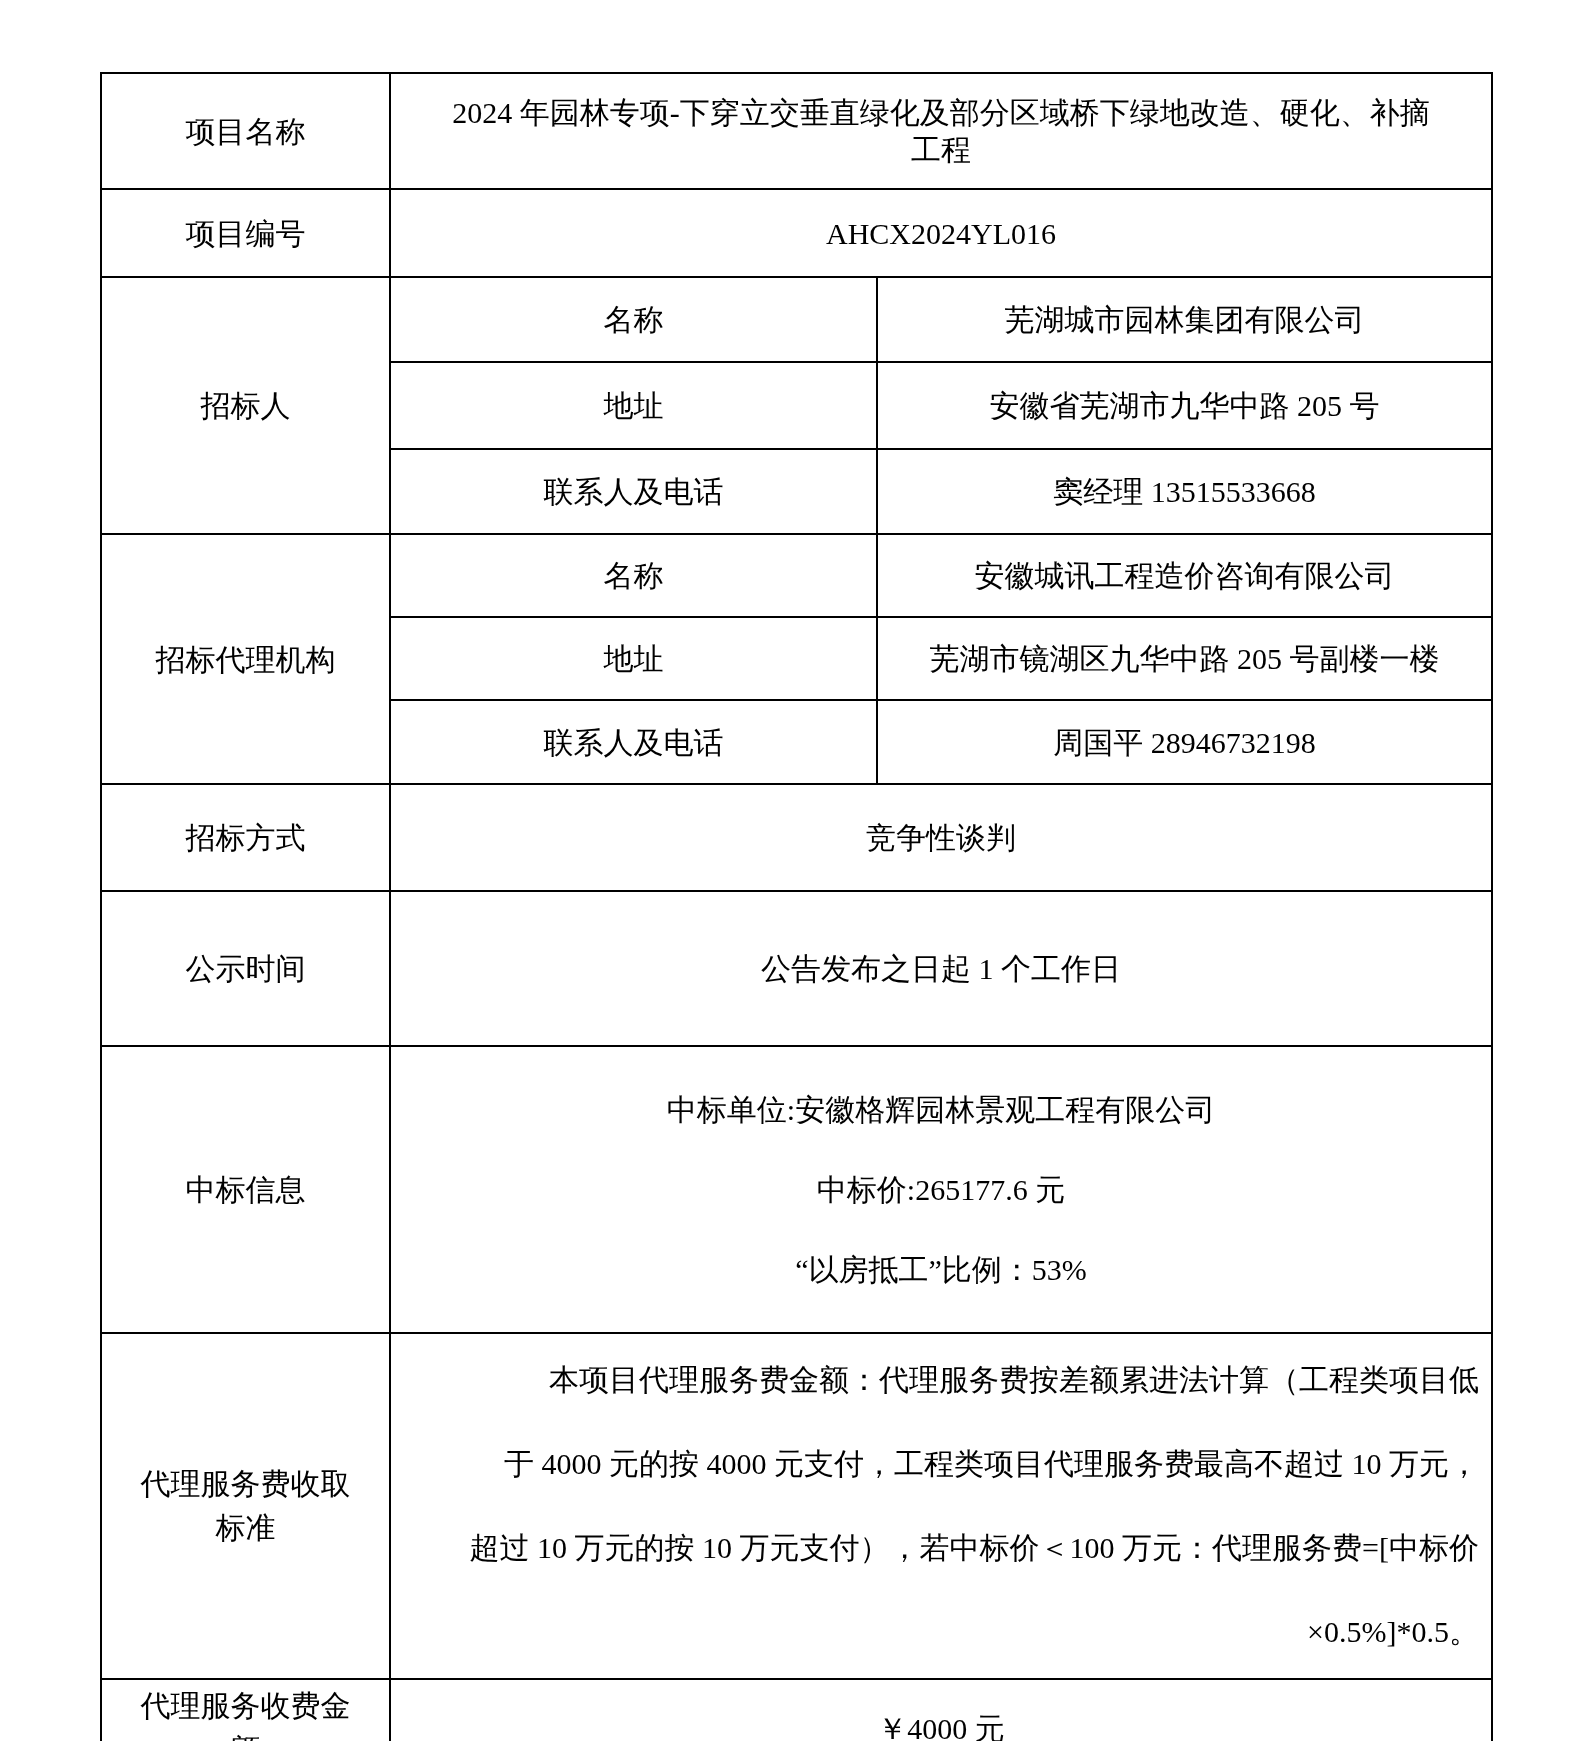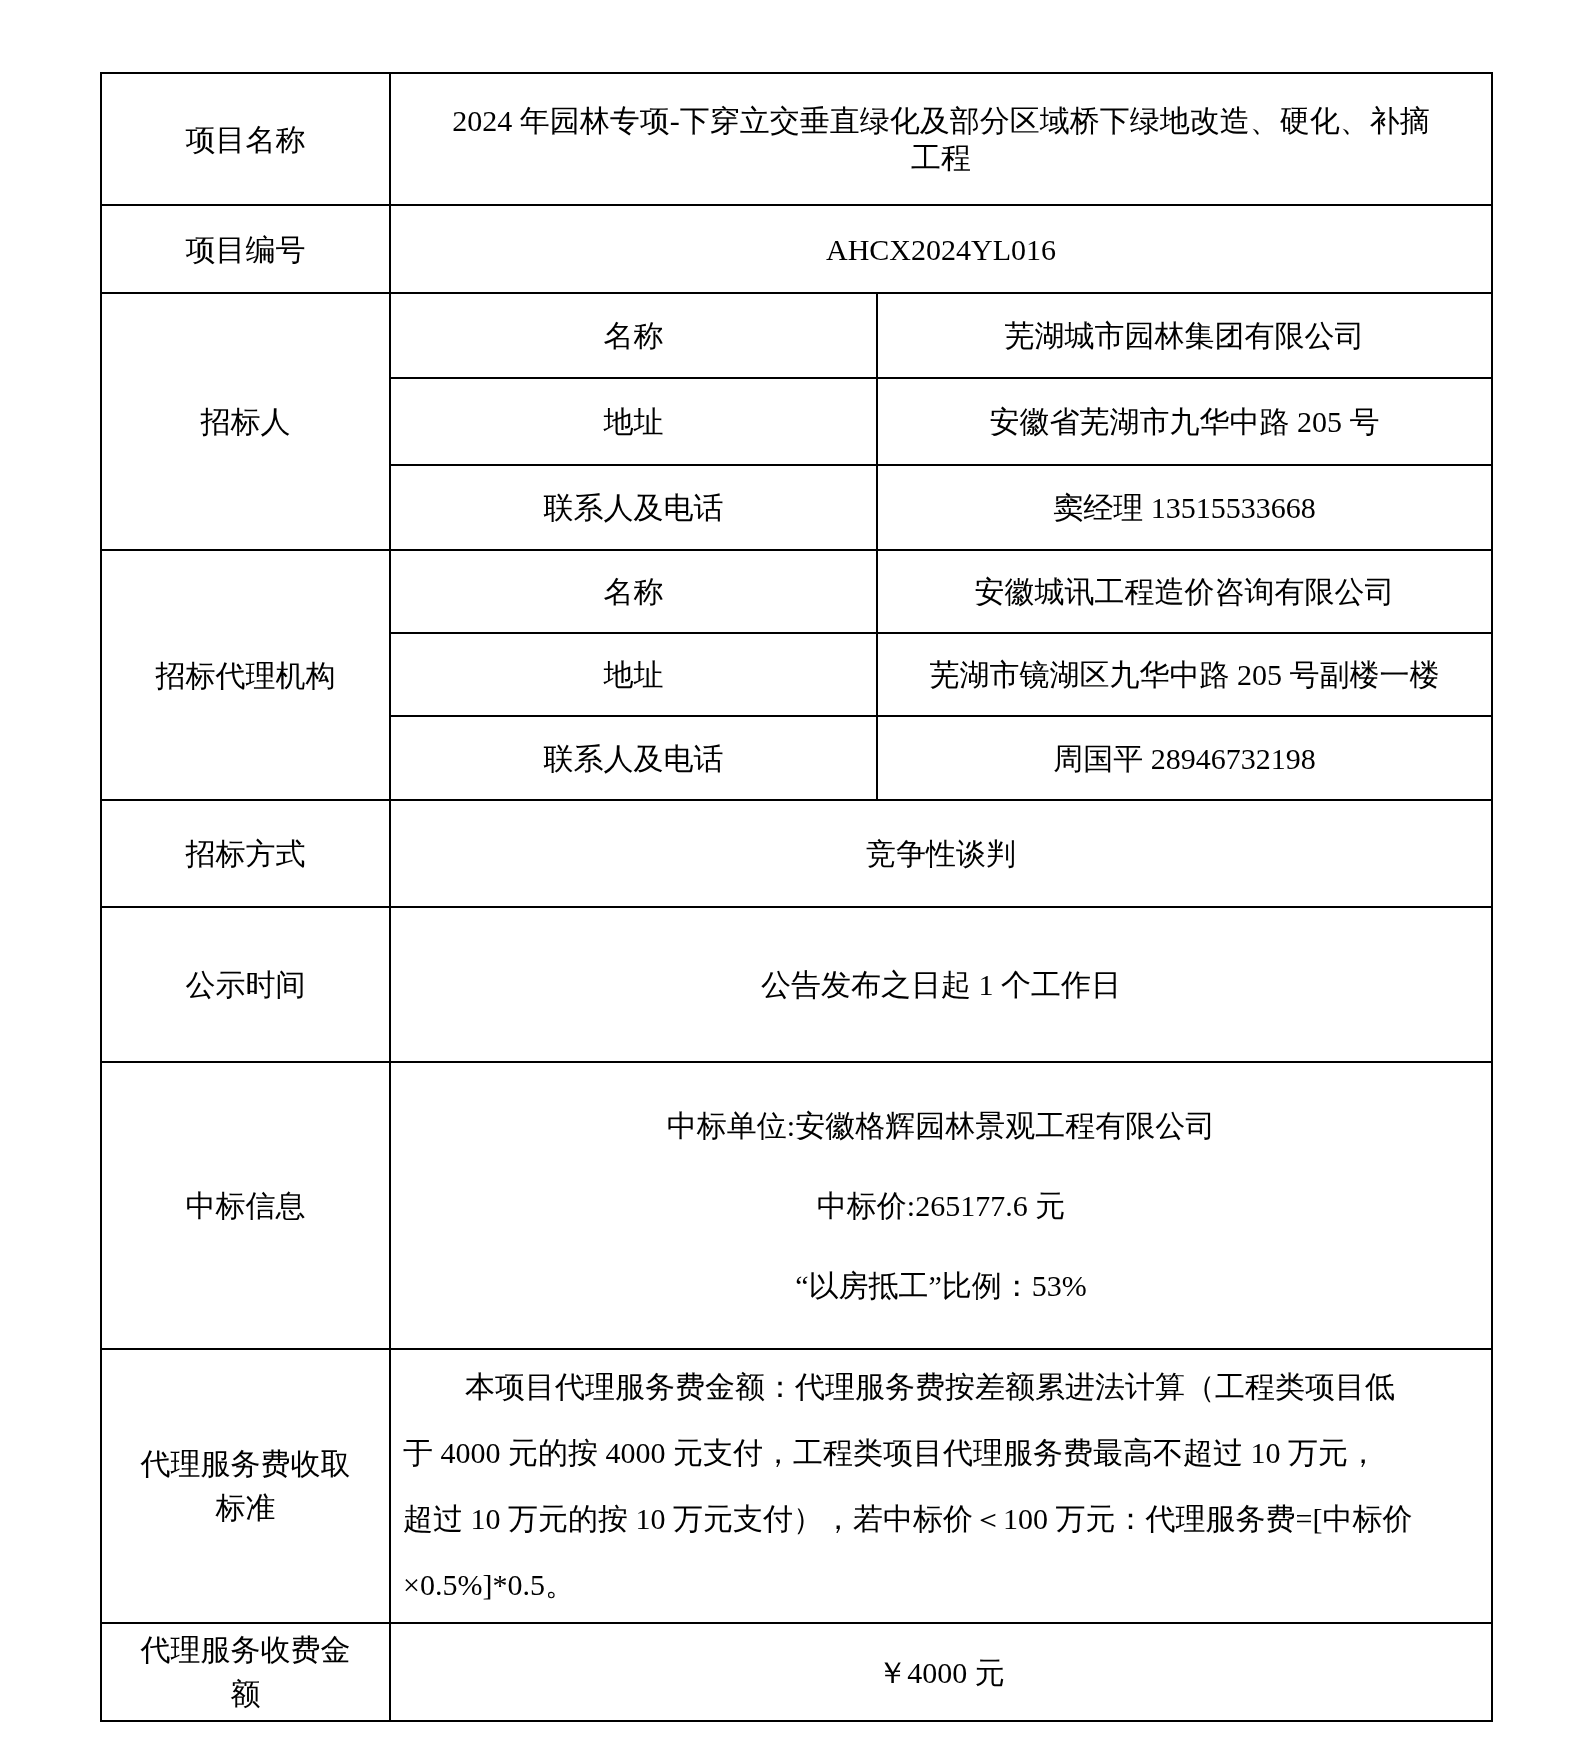--- a/index.html
+++ b/index.html
@@ -31,38 +31,38 @@
     padding: 4px 12px;
     white-space: pre-line;
     overflow: hidden;
   }
   col.c1 { width: 289px; }
   col.c2 { width: 487px; }
   col.c3 { width: 615px; }
   td.two-line-label { line-height: 44px; }
   td.award-cell div { line-height: 43px; }
   td.fee-text-cell {
-    text-align: left;
-    line-height: 66px;
+    text-align: right;
+    line-height: 84px;
     text-indent: 62px;
   }
 </style>
 </head>
 <body>
 
 <div class="page">
   <table class="info-table">
     <colgroup>
         <col class="c1">
         <col class="c2">
         <col class="c3">
       </colgroup>
     <tbody>
 
-      <tr style="height:132px;">
+      <tr style="height:116px;">
         <td>项目名称</td>
         <td colspan="2">2024 年园林专项-下穿立交垂直绿化及部分区域桥下绿地改造、硬化、补摘
 工程</td>
       </tr>
 
       <tr style="height:88px;">
         <td>项目编号</td>
         <td colspan="2">AHCX2024YL016</td>
       </tr>
 

